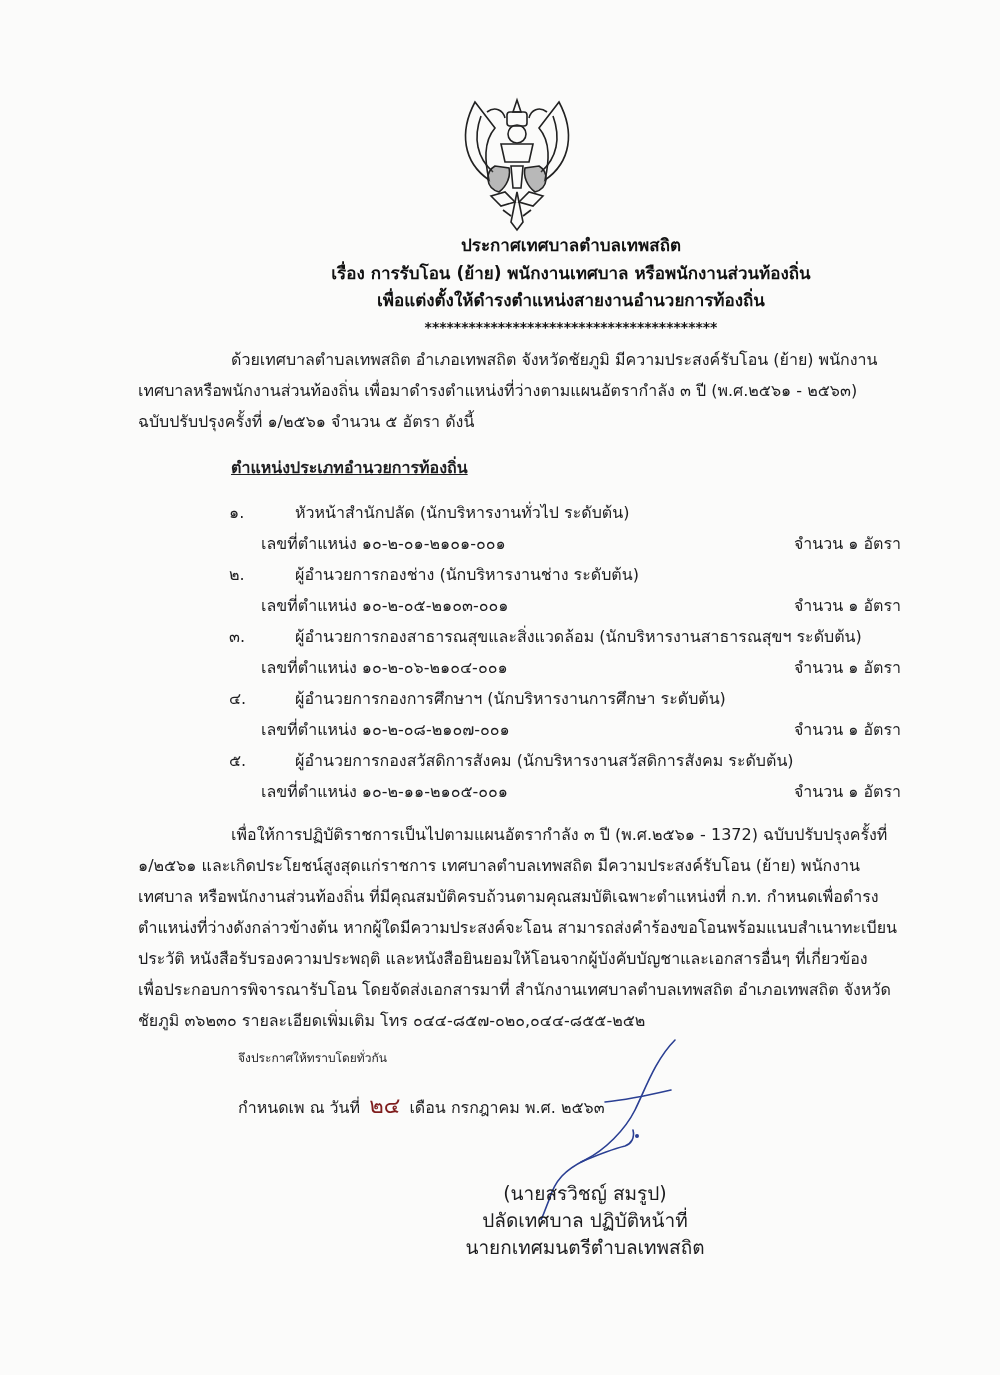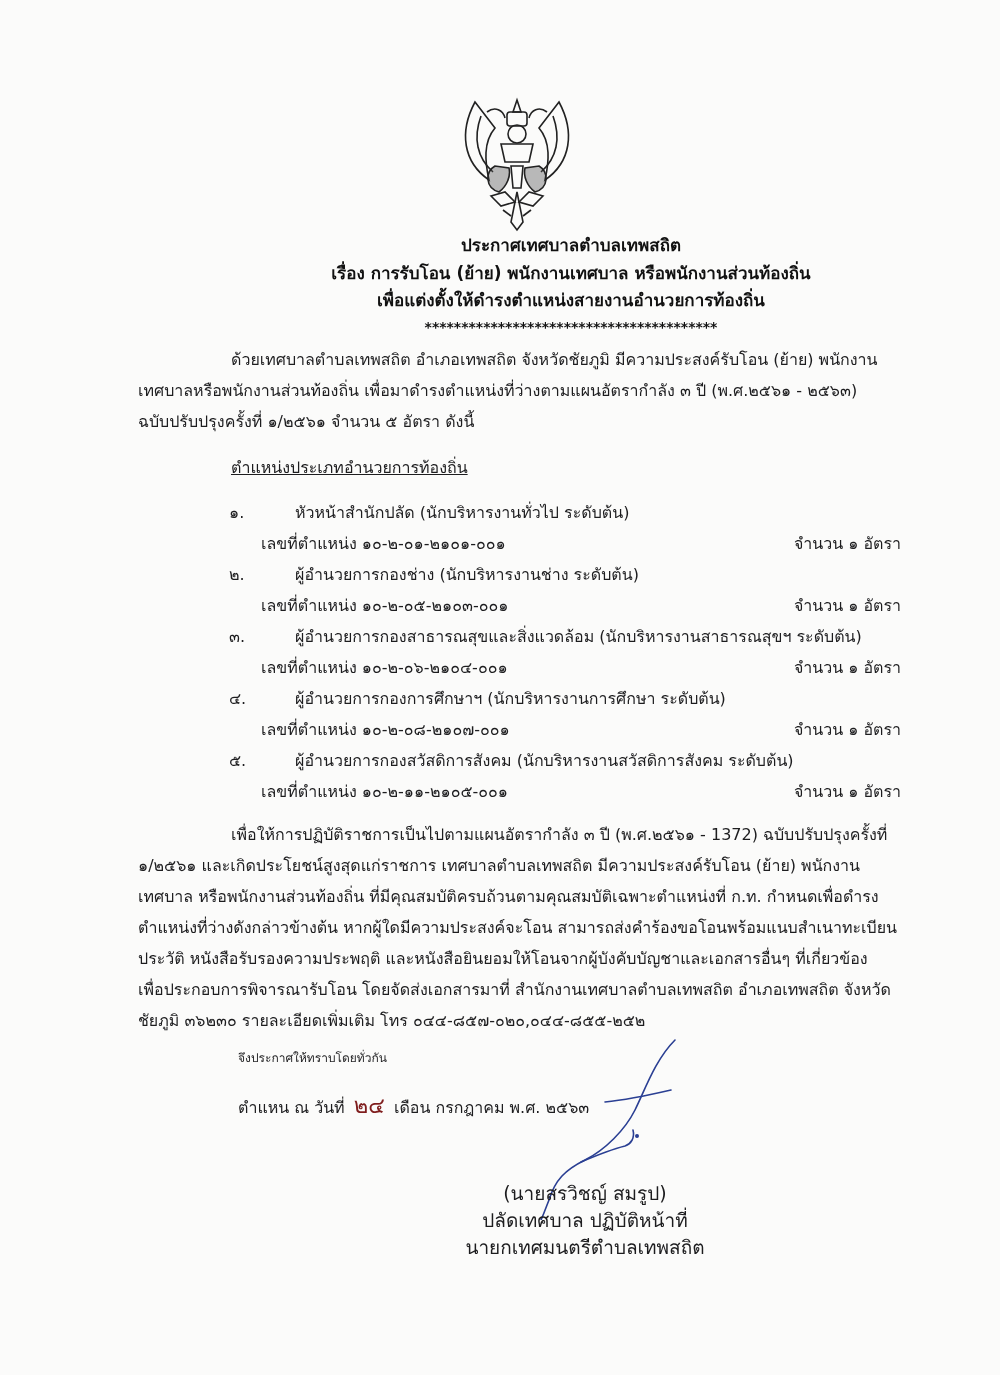--- a/index.html
+++ b/index.html
@@ -25,21 +25,21 @@
     .para {
       position: absolute; left: 123px; width: 762px;
       font-size: 16px; line-height: 31px;
       text-align: justify;
     }
     .line { white-space: nowrap; display: block; height: 31px; }
     .indent { padding-left: 93px; }
     .intro { top: 344px; }
     .section-head {
       position: absolute; left: 216px; top: 455px;
-      font-size: 16px; text-decoration: underline; font-weight: normal;
+      font-size: 16px; text-decoration: underline; font-weight: bold;
     }
     .positions { position: absolute; left: 214px; top: 497px; width: 672px; }
     .pos-row { position: relative; height: 31px; font-size: 16px; line-height: 31px; white-space: nowrap; }
     .pos-num { position: absolute; left: 0; width: 30px; }
     .pos-title { position: absolute; left: 32px; margin-left: 34px; }
     .pos-code { position: absolute; left: 32px; }
     .pos-count { position: absolute; right: 0; }
     .body2 { top: 819px; }
     .closing { position: absolute; left: 223px; top: 1043px; font-size: 12px; line-height: 31px; }
     .date-line { position: absolute; left: 223px; top: 1090px; font-size: 16px; line-height: 31px; white-space: nowrap; }
@@ -145,21 +145,21 @@
     <span class="line">เทศบาล หรือพนักงานส่วนท้องถิ่น ที่มีคุณสมบัติครบถ้วนตามคุณสมบัติเฉพาะตำแหน่งที่ ก.ท. กำหนดเพื่อดำรง</span>
     <span class="line">ตำแหน่งที่ว่างดังกล่าวข้างต้น หากผู้ใดมีความประสงค์จะโอน สามารถส่งคำร้องขอโอนพร้อมแนบสำเนาทะเบียน</span>
     <span class="line">ประวัติ หนังสือรับรองความประพฤติ และหนังสือยินยอมให้โอนจากผู้บังคับบัญชาและเอกสารอื่นๆ ที่เกี่ยวข้อง</span>
     <span class="line">เพื่อประกอบการพิจารณารับโอน โดยจัดส่งเอกสารมาที่ สำนักงานเทศบาลตำบลเทพสถิต อำเภอเทพสถิต จังหวัด</span>
     <span class="line">ชัยภูมิ ๓๖๒๓๐ รายละเอียดเพิ่มเติม โทร ๐๔๔-๘๕๗-๐๒๐,๐๔๔-๘๕๕-๒๕๒</span>
   </div>
 
   <div class="closing">จึงประกาศให้ทราบโดยทั่วกัน</div>
 
   <div class="date-line">
-    <span>ตำแหน  ณ  วันที่</span>
+    <span>กำหนดเพ  ณ  วันที่</span>
     <span class="hand">๒๔</span>
     <span>เดือน  กรกฎาคม  พ.ศ. ๒๕๖๓</span>
   </div>
 
   <svg class="signature" viewBox="0 0 220 190">
     <g fill="none" stroke="#2a3f93" stroke-width="1.6" stroke-linecap="round">
       <path d="M190 10 C170 30 160 60 150 80 C140 100 120 120 100 130 C80 140 70 150 64 170 C60 180 58 186 56 190"></path>
       <path d="M120 72 C140 70 160 66 186 60"></path>
       <path d="M96 132 C110 126 124 120 140 116 C146 114 150 108 148 100"></path>
       <circle cx="152" cy="106" r="1.2" fill="#2a3f93"></circle>

